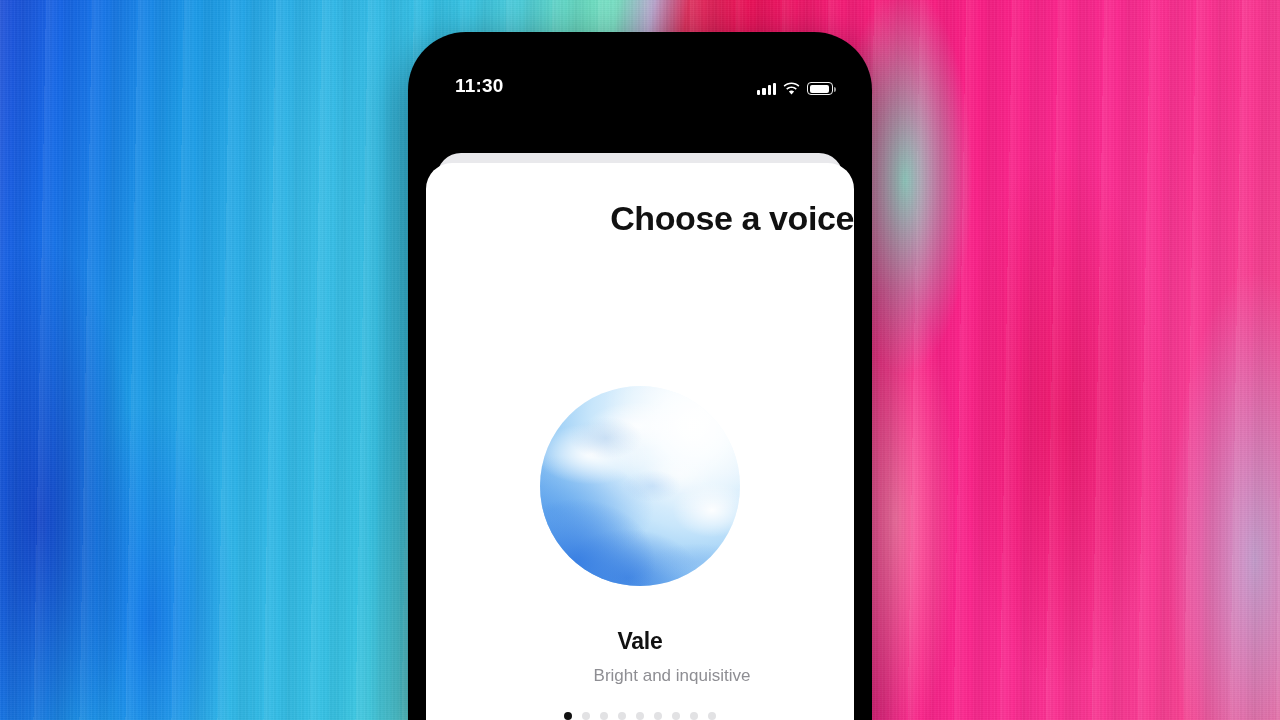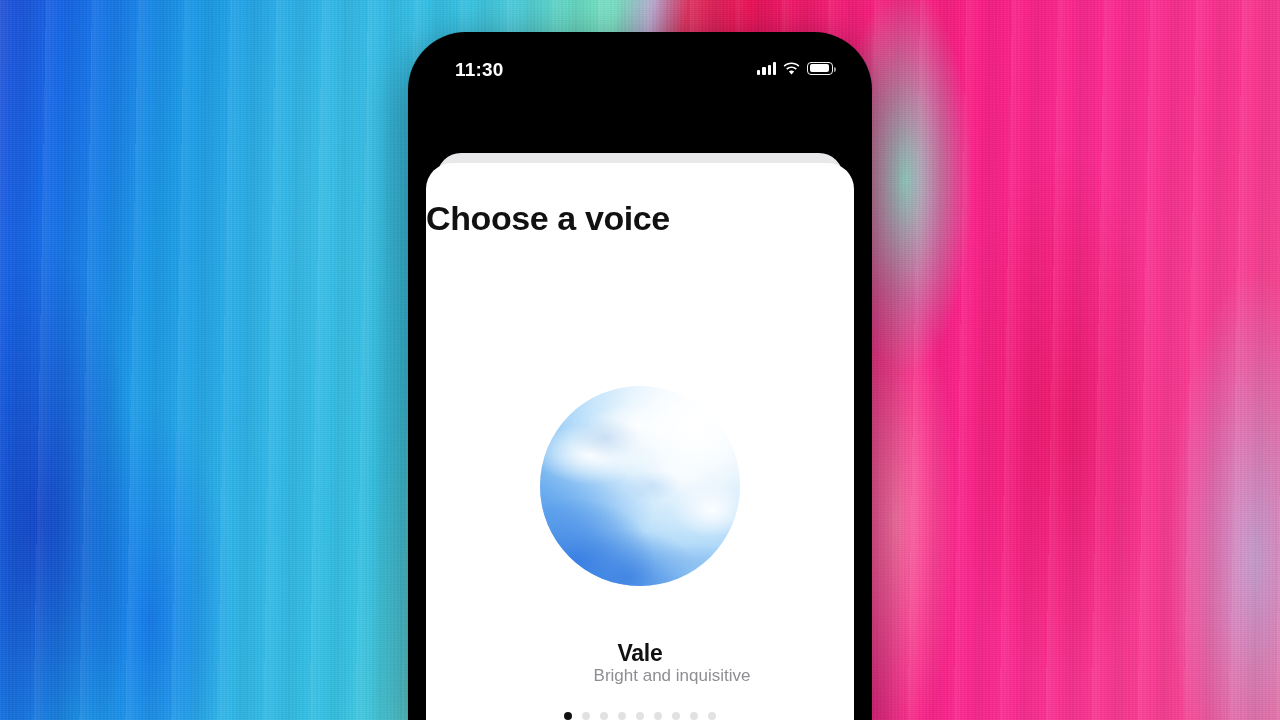--- a/index.html
+++ b/index.html
@@ -104,21 +104,21 @@
     overflow: hidden;
   }
 
   
   .statusbar {
     position: absolute;
     left: 0; top: 0;
     width: 446px;
     height: 54px;
     display: flex;
-    align-items: center;
+    align-items: flex-end;
     justify-content: space-between;
     padding: 0 30px 0 38px;
     box-sizing: border-box;
     color: #fff;
   }
   .status-time {
     font-size: 19px;
     font-weight: bold;
     letter-spacing: .2px;
     line-height: 1;
@@ -195,21 +195,21 @@
     background: #fff;
     border-radius: 26px 26px 0 0;
     overflow: hidden;
   }
 
   .card-title {
     position: absolute;
     top: 36px;
     left: 0;
     width: 428px;
-    text-align: left;
+    text-align: right;
     font-size: 34px;
     font-weight: bold;
     color: #111;
     letter-spacing: -0.4px;
   }
 
   
   .orb-wrap {
     position: absolute;
     left: 0;
@@ -257,21 +257,21 @@
   .orb .sheen {
     position: absolute;
     inset: 0;
     border-radius: 50%;
     background: radial-gradient(circle at 80% 16%, rgba(255,255,255,.85) 0%, rgba(255,255,255,0) 42%);
   }
 
   
   .voice-name {
     position: absolute;
-    top: 477px;
+    top: 465px;
     left: 0;
     width: 428px;
     text-align: center;
     font-size: 23px;
     font-weight: bold;
     color: #111;
     letter-spacing: -0.2px;
   }
   .voice-desc {
     position: absolute;

